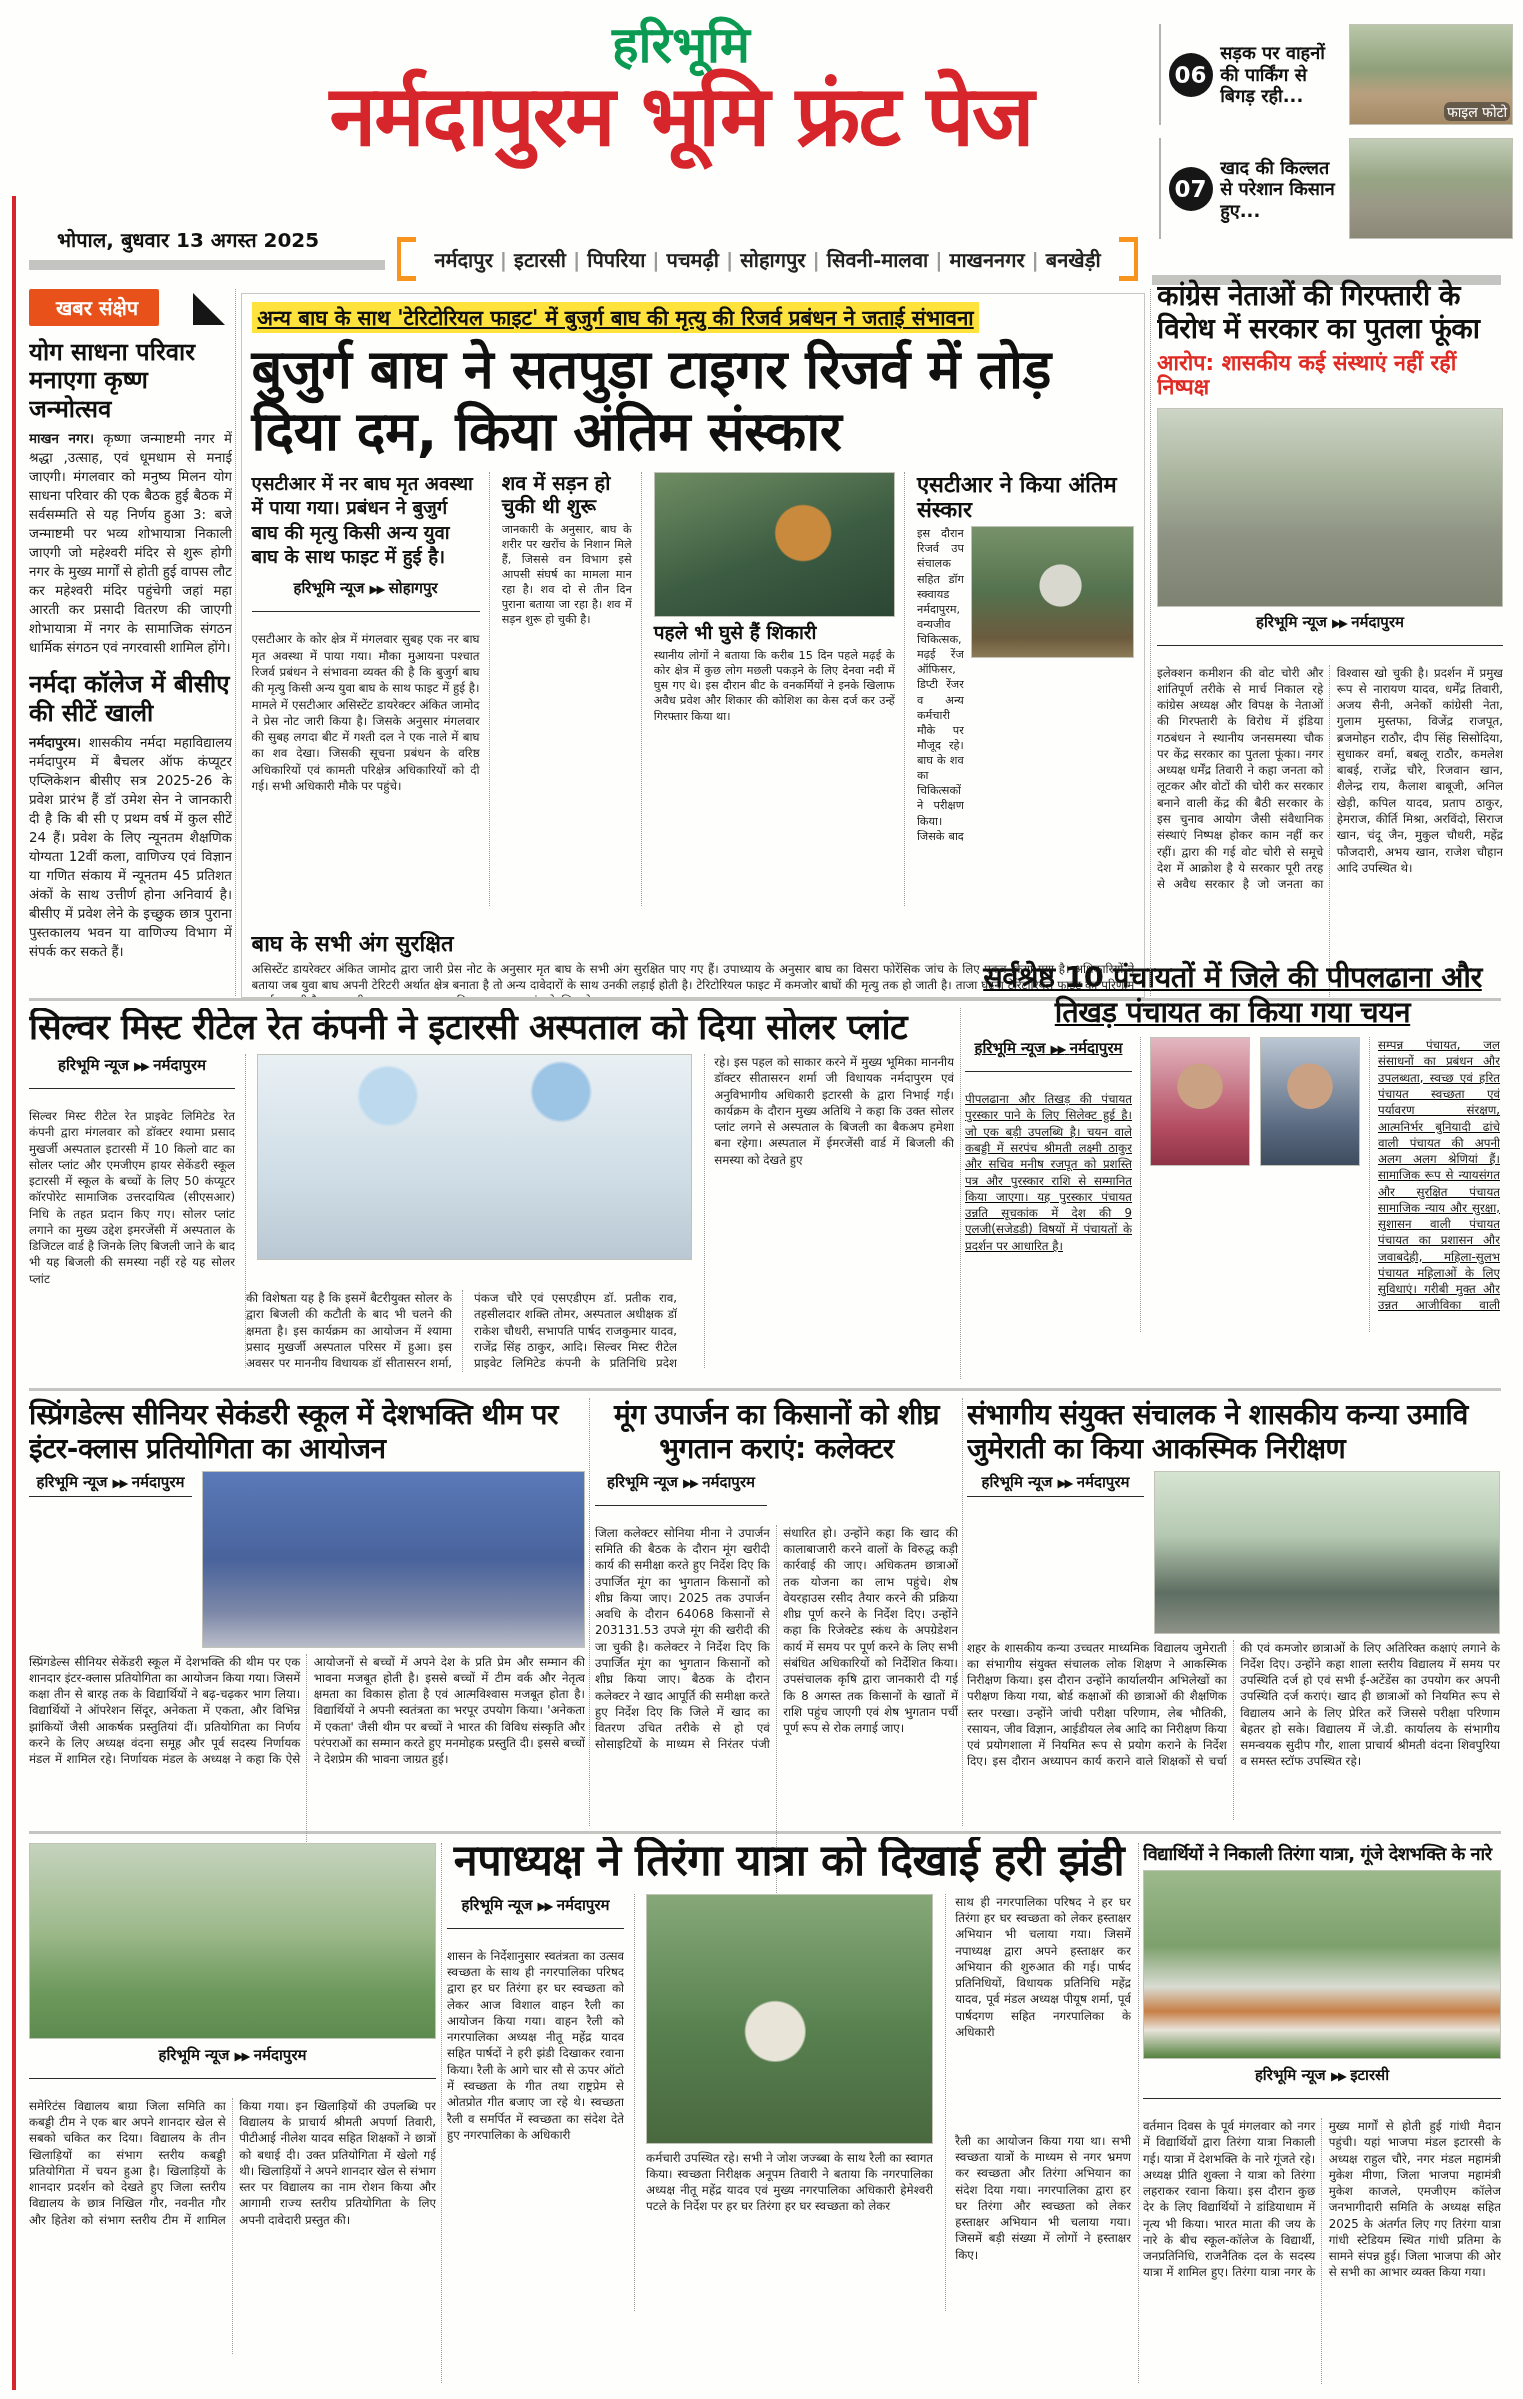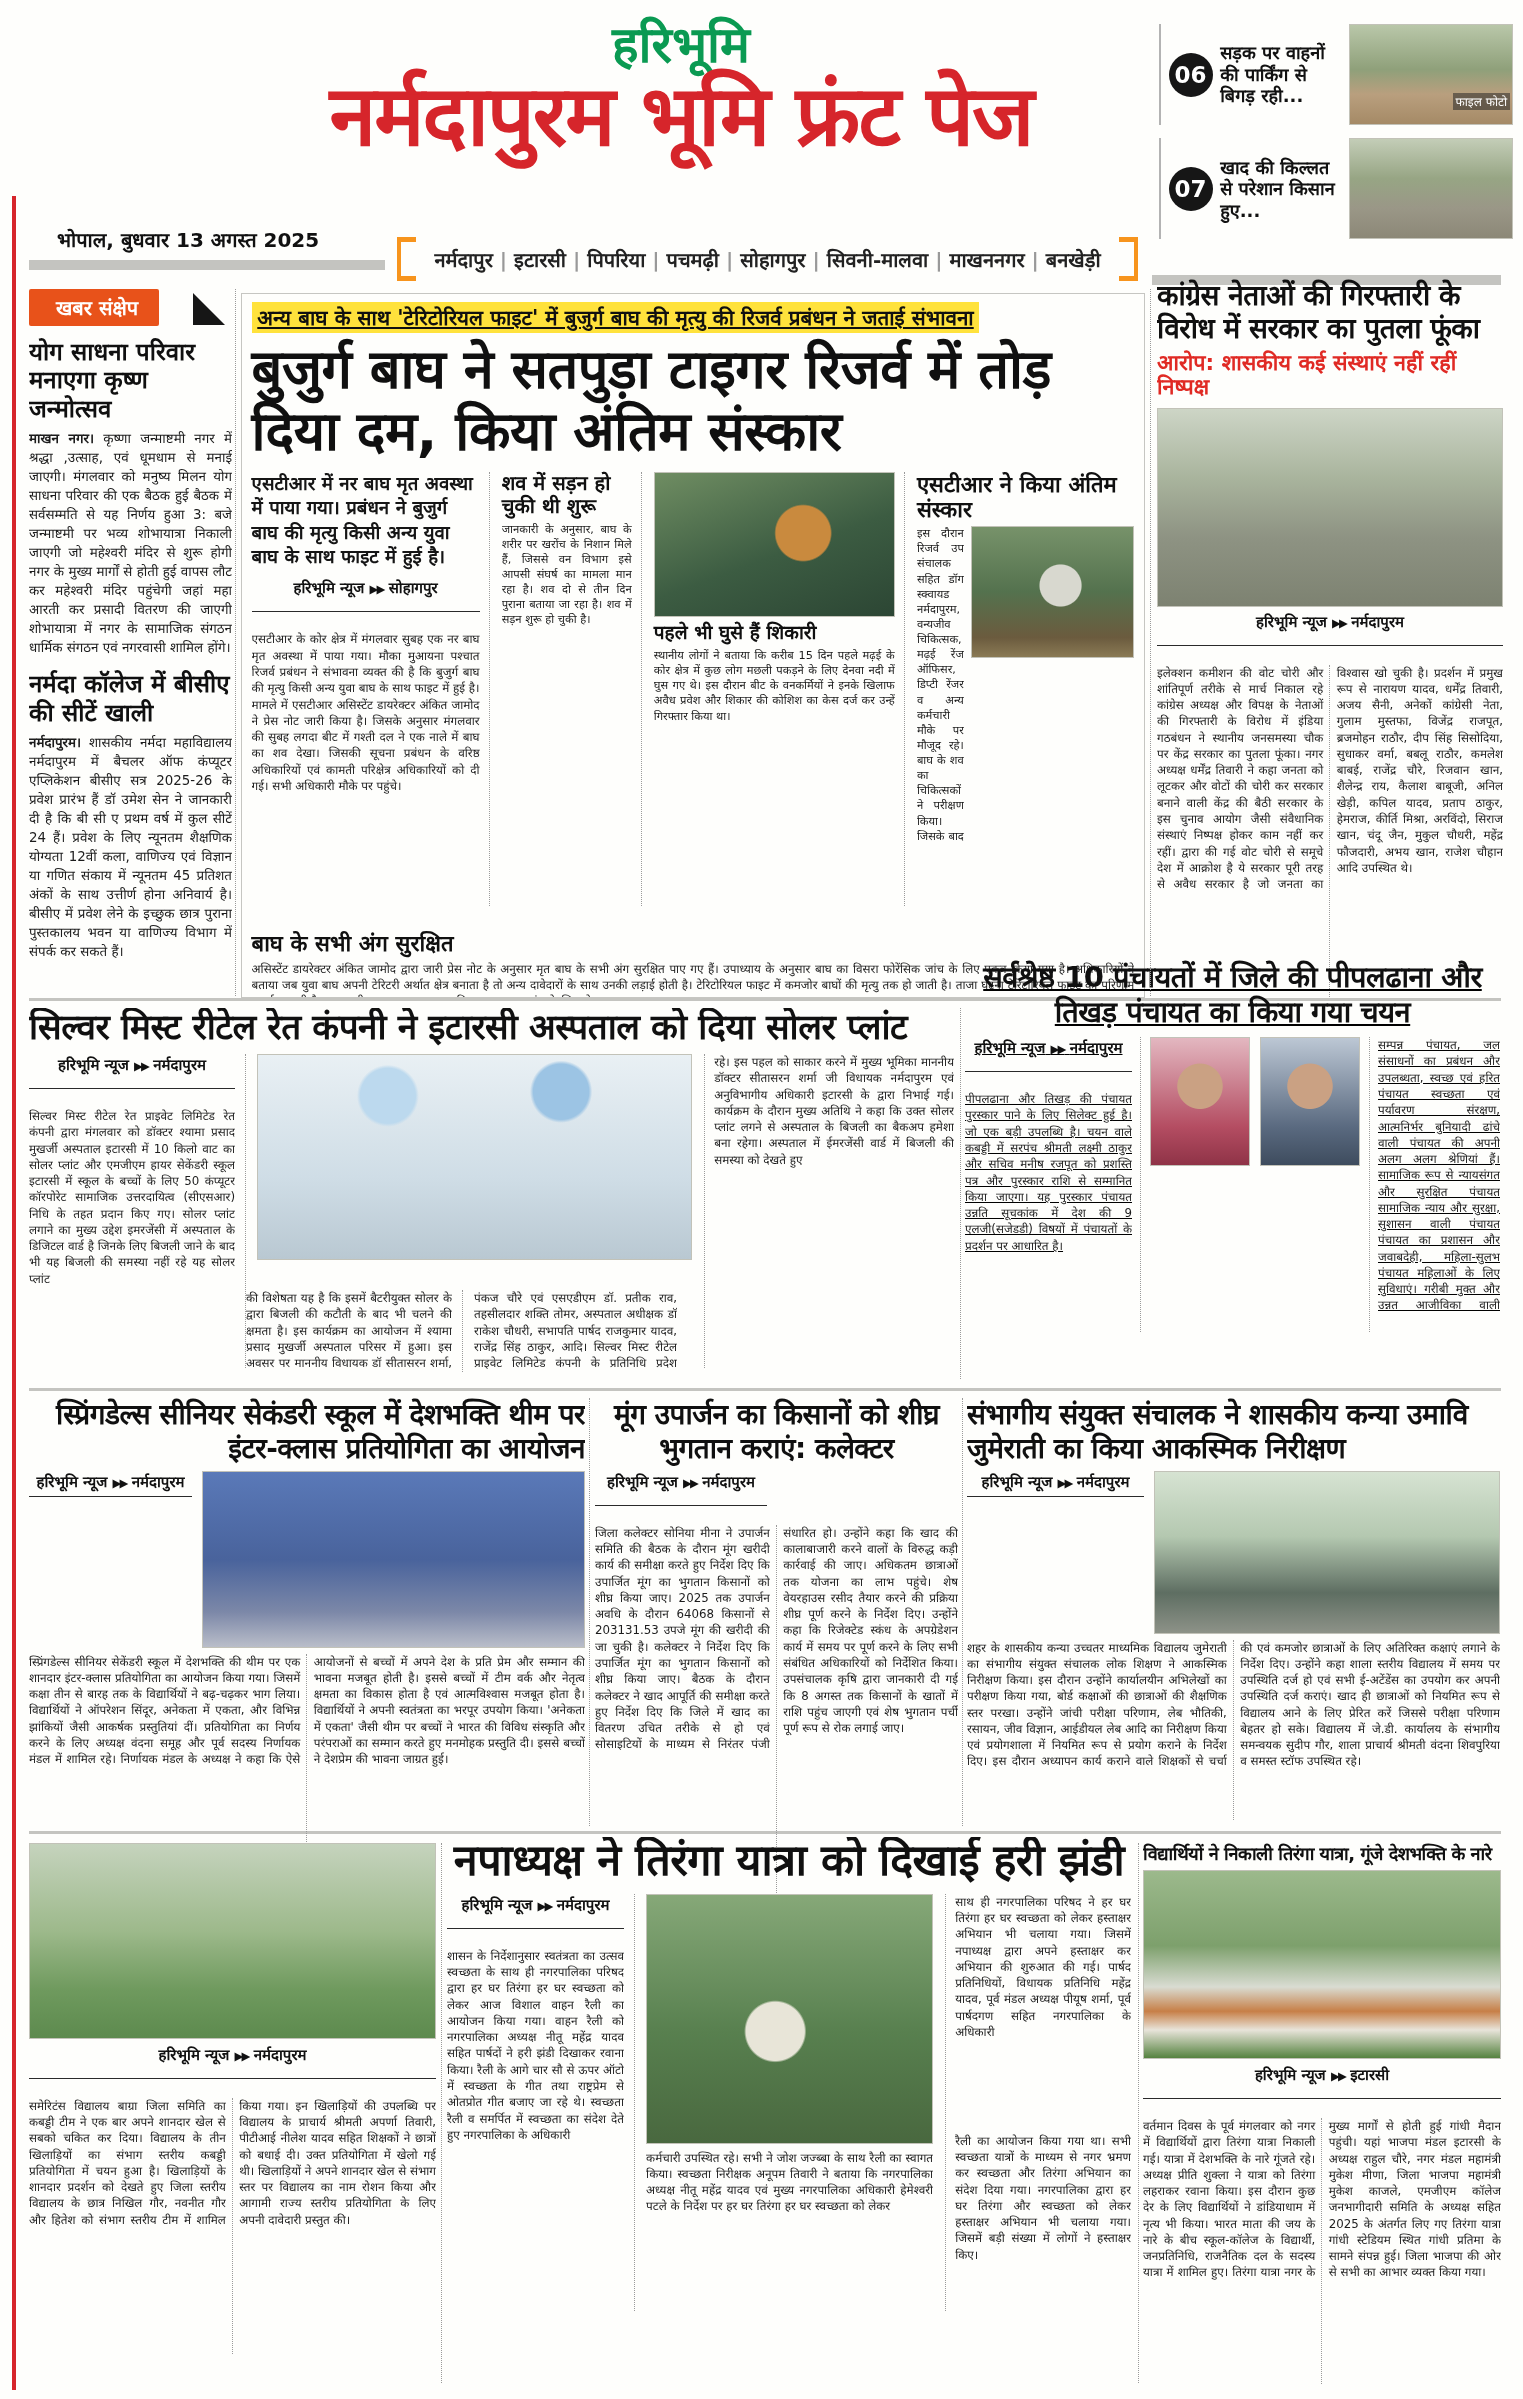--- a/index.html
+++ b/index.html
@@ -63,21 +63,21 @@
       <span class="city">माखननगर</span><span style="color:#999;"> | </span>
       <span class="city">बनखेड़ी</span>
     </div>
   </div>
 
   <div class="abs" style="left:1159px;top:24px;width:354px;">
     <div style="display:flex;gap:7.6px;align-items:center;margin-bottom:13.4px;border-left:2.9px solid #b3b3b3;padding-left:7.6px;">
       <div style="flex:0 0 44px;height:44px;border-radius:50%;background:#161616;color:#fff;font-weight:700;font-size:23px;display:flex;align-items:center;justify-content:center;">06</div>
       <div style="flex:1;font-weight:800;font-size:18px;line-height:1.2;color:#111;">सड़क पर वाहनों की पार्किंग से बिगड़ रही...</div>
       <div class="photo ph-street" style="flex:0 0 164px;height:101px;">
-        <span style="position:absolute;right:1.9px;bottom:14px;font-size:12px;color:#fff;background:rgba(40,40,40,.55);padding:0 2.9px;">फाइल फोटो</span>
+        <span style="position:absolute;right:1.9px;bottom:3px;font-size:14px;color:#fff;background:rgba(40,40,40,.55);padding:0 2.9px;border-radius:6px;">फाइल फोटो</span>
       </div>
     </div>
     <div style="display:flex;gap:7.6px;align-items:center;border-left:2.9px solid #b3b3b3;padding-left:7.6px;">
       <div style="flex:0 0 44px;height:44px;border-radius:50%;background:#161616;color:#fff;font-weight:700;font-size:23px;display:flex;align-items:center;justify-content:center;">07</div>
       <div style="flex:1;font-weight:800;font-size:18px;line-height:1.2;color:#111;">खाद की किल्लत से परेशान किसान हुए...</div>
       <div class="photo ph-crowd" style="flex:0 0 164px;height:101px;"></div>
     </div>
   </div>
 
   <div class="abs" style="left:29px;top:289px;width:203px;height:709px;overflow:hidden;">
@@ -182,21 +182,21 @@
       </div>
       <div class="photo ph-portrait-f" style="flex:0 0 100px;height:129px;"></div>
       <div class="photo ph-portrait-m" style="flex:0 0 100px;height:129px;"></div>
       <div style="flex:1 1 auto;border-left:1px dotted #9a9a9a;padding-left:7.6px;">
         <div class="bodytxt jt" style="height:277px;">सम्पन्न पंचायत, जल संसाधनों का प्रबंधन और उपलब्धता, स्वच्छ एवं हरित पंचायत स्वच्छता एवं पर्यावरण संरक्षण, आत्मनिर्भर बुनियादी ढांचे वाली पंचायत की अपनी अलग अलग श्रेणियां हैं। सामाजिक रूप से न्यायसंगत और सुरक्षित पंचायत सामाजिक न्याय और सुरक्षा, सुशासन वाली पंचायत पंचायत का प्रशासन और जवाबदेही, महिला-सुलभ पंचायत महिलाओं के लिए सुविधाएं। गरीबी मुक्त और उन्नत आजीविका वाली पंचायत गरीबी उन्मूलन और आजीविका में सुधार, स्वास्थ्य पंचायत स्वास्थ्य सेवाओं की उपलब्धता और गुणवत्ता, बाल-सुलभ पंचायत बच्चों के लिए शिक्षा एवं स्वास्थ्य सुविधाएं, जल-सम्पन्न पंचायत जैसी बहु-स्तरीय श्रेणियों में यह चयन हुआ है।</div>
       </div>
     </div>
   </div>
 
   <div class="abs" style="left:29px;top:1398px;width:556px;height:495px;overflow:hidden;">
-    <div class="hl" style="font-size:28px;line-height:1.2;text-align:right;margin-bottom:5.7px;">स्प्रिंगडेल्स सीनियर सेकंडरी स्कूल में देशभक्ति थीम पर इंटर-क्लास प्रतियोगिता का आयोजन</div>
+    <div class="hl" style="font-size:28px;line-height:1.2;text-align:left;margin-bottom:5.7px;">स्प्रिंगडेल्स सीनियर सेकंडरी स्कूल में देशभक्ति थीम पर इंटर-क्लास प्रतियोगिता का आयोजन</div>
     <div style="display:flex;gap:9.6px;margin-bottom:5.7px;">
       <div class="byline" style="flex:0 0 163px;text-align:center;border-bottom:1.9px solid #2a2a2a;padding-bottom:4.8px;align-self:flex-start;">
         <span>हरिभूमि न्यूज</span> <span class="arr">▶▶</span> <span>नर्मदापुरम</span>
       </div>
       <div class="photo ph-stage" style="flex:1 1 auto;height:177px;"></div>
     </div>
     <div class="bodytxt jt cols2" style="height:266px;">स्प्रिंगडेल्स सीनियर सेकेंडरी स्कूल में देशभक्ति की थीम पर एक शानदार इंटर-क्लास प्रतियोगिता का आयोजन किया गया। जिसमें कक्षा तीन से बारह तक के विद्यार्थियों ने बढ़-चढ़कर भाग लिया। विद्यार्थियों ने ऑपरेशन सिंदूर, अनेकता में एकता, और विभिन्न झांकियों जैसी आकर्षक प्रस्तुतियां दीं। प्रतियोगिता का निर्णय करने के लिए अध्यक्ष वंदना समूह और पूर्व सदस्य निर्णायक मंडल में शामिल रहे। निर्णायक मंडल के अध्यक्ष ने कहा कि ऐसे आयोजनों से बच्चों में अपने देश के प्रति प्रेम और सम्मान की भावना मजबूत होती है। इससे बच्चों में टीम वर्क और नेतृत्व क्षमता का विकास होता है एवं आत्मविश्वास मजबूत होता है। विद्यार्थियों ने अपनी स्वतंत्रता का भरपूर उपयोग किया। 'अनेकता में एकता' जैसी थीम पर बच्चों ने भारत की विविध संस्कृति और परंपराओं का सम्मान करते हुए मनमोहक प्रस्तुति दी। इससे बच्चों ने देशप्रेम की भावना जाग्रत हुई।</div>
   </div>
 
   <div class="abs" style="left:595px;top:1398px;width:363px;height:495px;overflow:hidden;">

